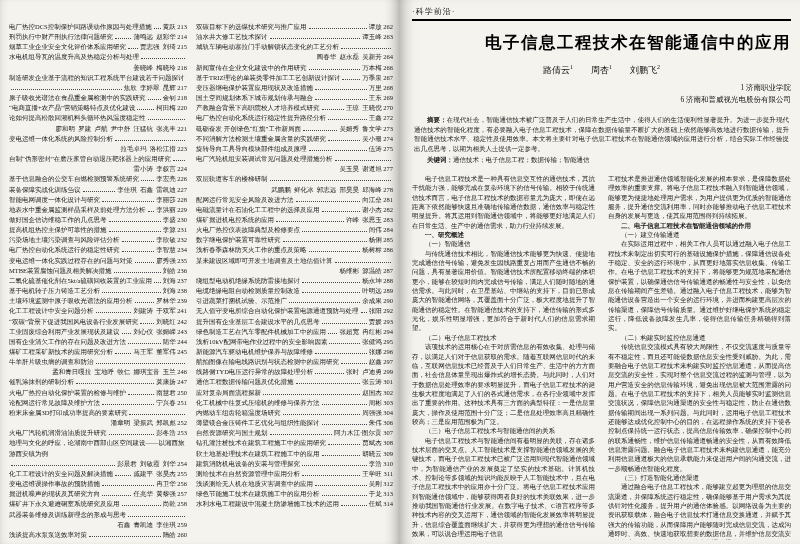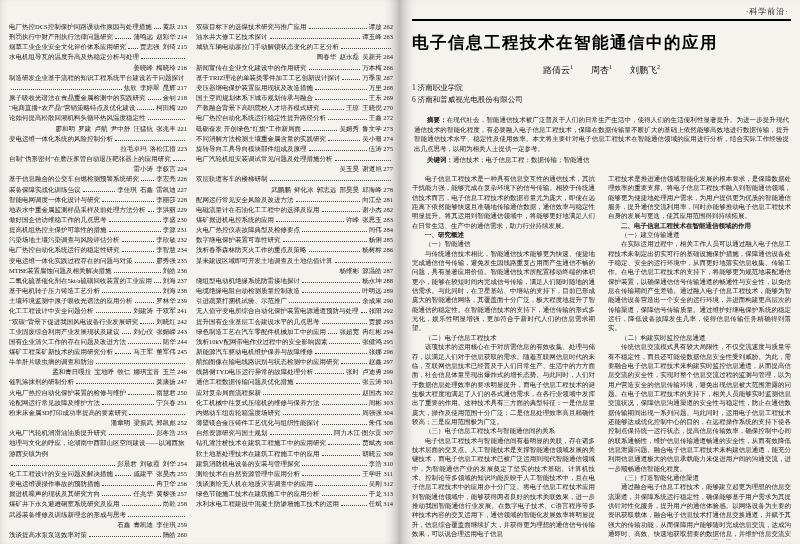--- a/index.html
+++ b/index.html
@@ -20,31 +20,31 @@
     box-shadow:inset 13px 0 16px -12px rgba(0,0,0,.42);
   }
   
   .toc-col{font-size:6.5px;line-height:10.15px;color:#1a1a1a;overflow:hidden;}
   .toc-col-a{flex:0 0 178px;}
   .toc-col-b{flex:1;}
   .toc-entry{display:flex;flex-wrap:wrap;align-items:baseline;}
   .toc-leader{flex:1 1 6px;min-width:6px;border-bottom:1px dotted #4a4a4a;margin:0 2px 2px 2px;}
   .toc-ap{white-space:pre;margin-left:auto;}
   
-  .head-label{display:block;text-align:right;font-size:8px;letter-spacing:1px;color:#111;padding-right:2px;}
+  .head-label{display:block;text-align:left;font-size:8px;letter-spacing:1px;color:#111;padding-right:2px;}
   .head-rule{height:2px;background:#000;margin-top:2px;}
   .art-title{
-    font-size:16.5px;font-weight:bold;text-align:left;color:#000;
+    font-size:16.5px;font-weight:bold;text-align:right;color:#000;
     margin:11px 0 3px;letter-spacing:1.5px;
     font-family:"Liberation Sans","DejaVu Sans",sans-serif;
   }
   .art-authors{text-align:center;font-size:9px;color:#111;margin:7px 0 5px;}
   .art-authors .author{margin:0 9px;}
   .art-authors sup{font-size:6px;}
-  .art-affils{text-align:left;font-size:7.5px;line-height:11.5px;color:#161616;margin-bottom:5px;}
+  .art-affils{text-align:right;font-size:7.5px;line-height:11.5px;color:#161616;margin-bottom:5px;}
   .abstract{font-size:6.5px;line-height:9.6px;text-align:justify;margin:5px 2px 0;text-indent:2em;color:#1a1a1a;}
   .keywords{font-size:6.5px;line-height:9.6px;margin:2px 2px 0;text-indent:2em;color:#1a1a1a;}
   .body-cols{display:flex;gap:13px;flex:1;overflow:hidden;margin-top:9px;}
   .bcol{flex:1;font-size:6.5px;line-height:9.35px;text-align:justify;color:#191919;}
   .bcol p{margin:0;text-indent:2em;}
   .bcol p.cont{text-indent:0;}
   .bcol p.h1{font-weight:bold;}
   .bcol p.h2{font-weight:normal;}
 </style>
 </head>

